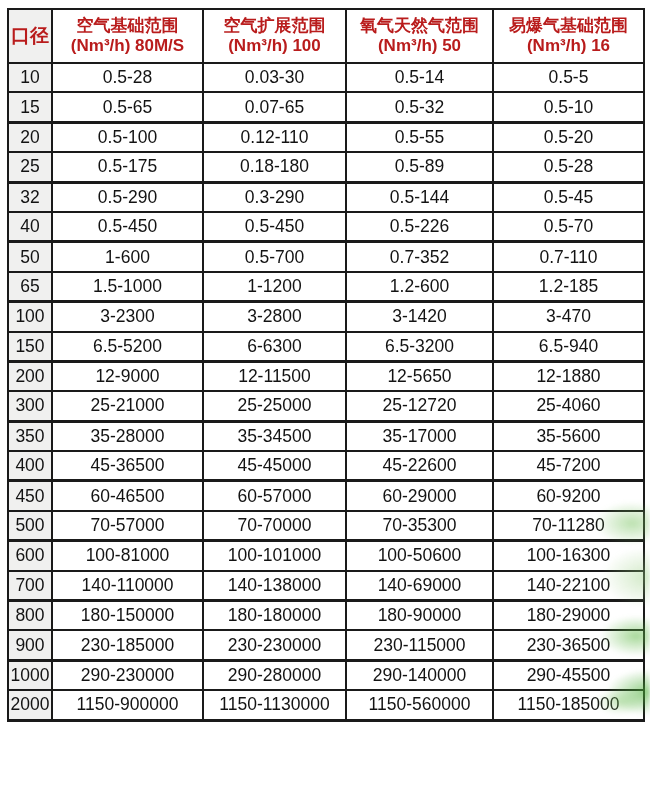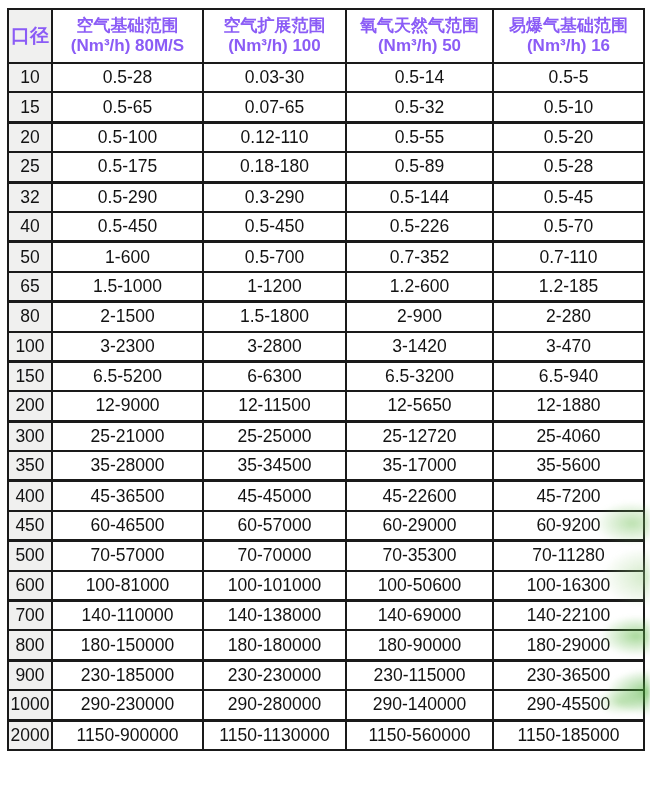--- a/index.html
+++ b/index.html
@@ -31,21 +31,21 @@
     padding: 0;
     overflow: hidden;
     white-space: nowrap;
   }
   
   .spec-table tbody tr:nth-child(even) td {
     border-bottom-width: 3px;
   }
   .spec-table thead th {
     height: 52px;
-    color: #8b5cf6;
+    color: #b91c1c;
     background: #ffffff;
     font-size: 17px;
     font-weight: bold;
     line-height: 1.18;
   }
   .spec-table thead th.diameter-head {
     background: #f0f0ef;
     font-size: 19px;
   }
   .h-title, .h-sub {
@@ -166,27 +166,20 @@
           <td>0.7-110</td>
         </tr>
         <tr>
           <td>65</td>
           <td>1.5-1000</td>
           <td>1-1200</td>
           <td>1.2-600</td>
           <td>1.2-185</td>
         </tr>
         <tr>
-          <td>80</td>
-          <td>2-1500</td>
-          <td>1.5-1800</td>
-          <td>2-900</td>
-          <td>2-280</td>
-        </tr>
-        <tr>
           <td>100</td>
           <td>3-2300</td>
           <td>3-2800</td>
           <td>3-1420</td>
           <td>3-470</td>
         </tr>
         <tr>
           <td>150</td>
           <td>6.5-5200</td>
           <td>6-6300</td>

